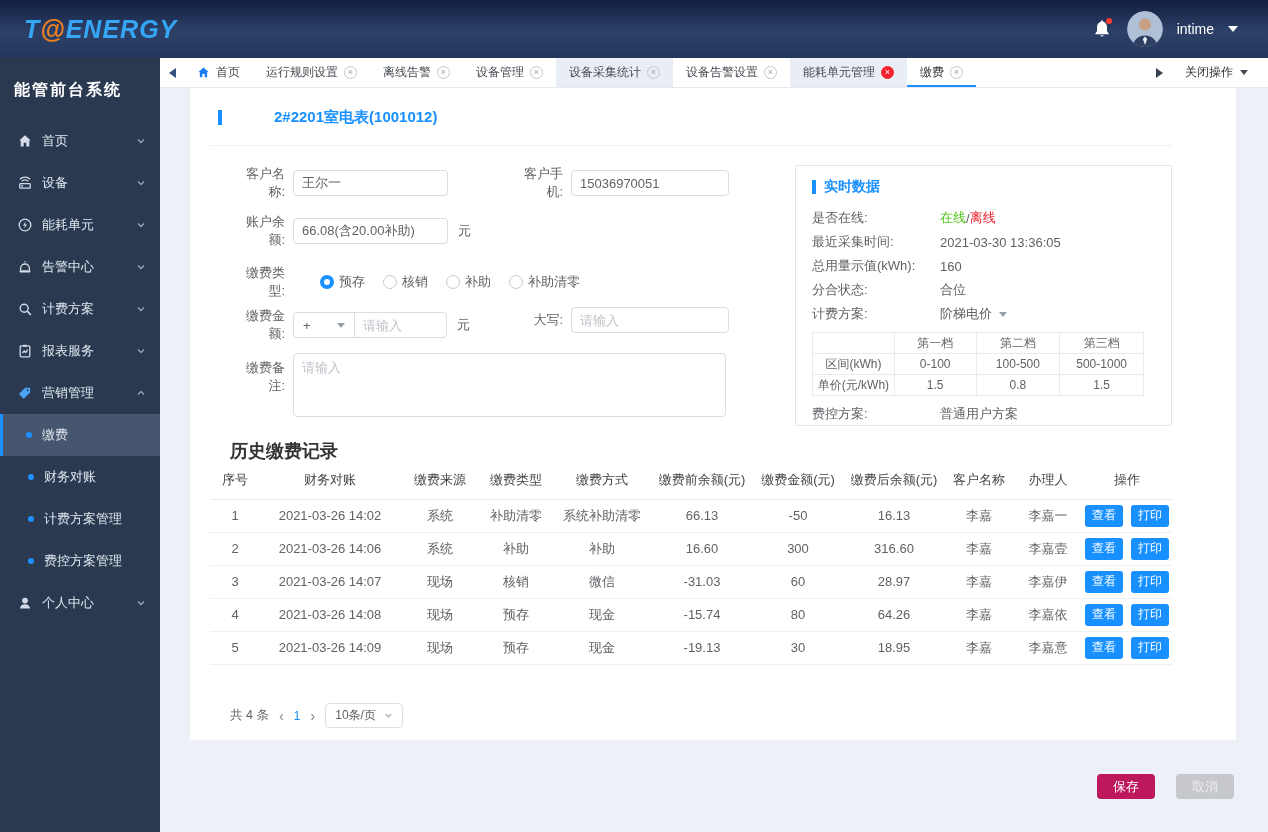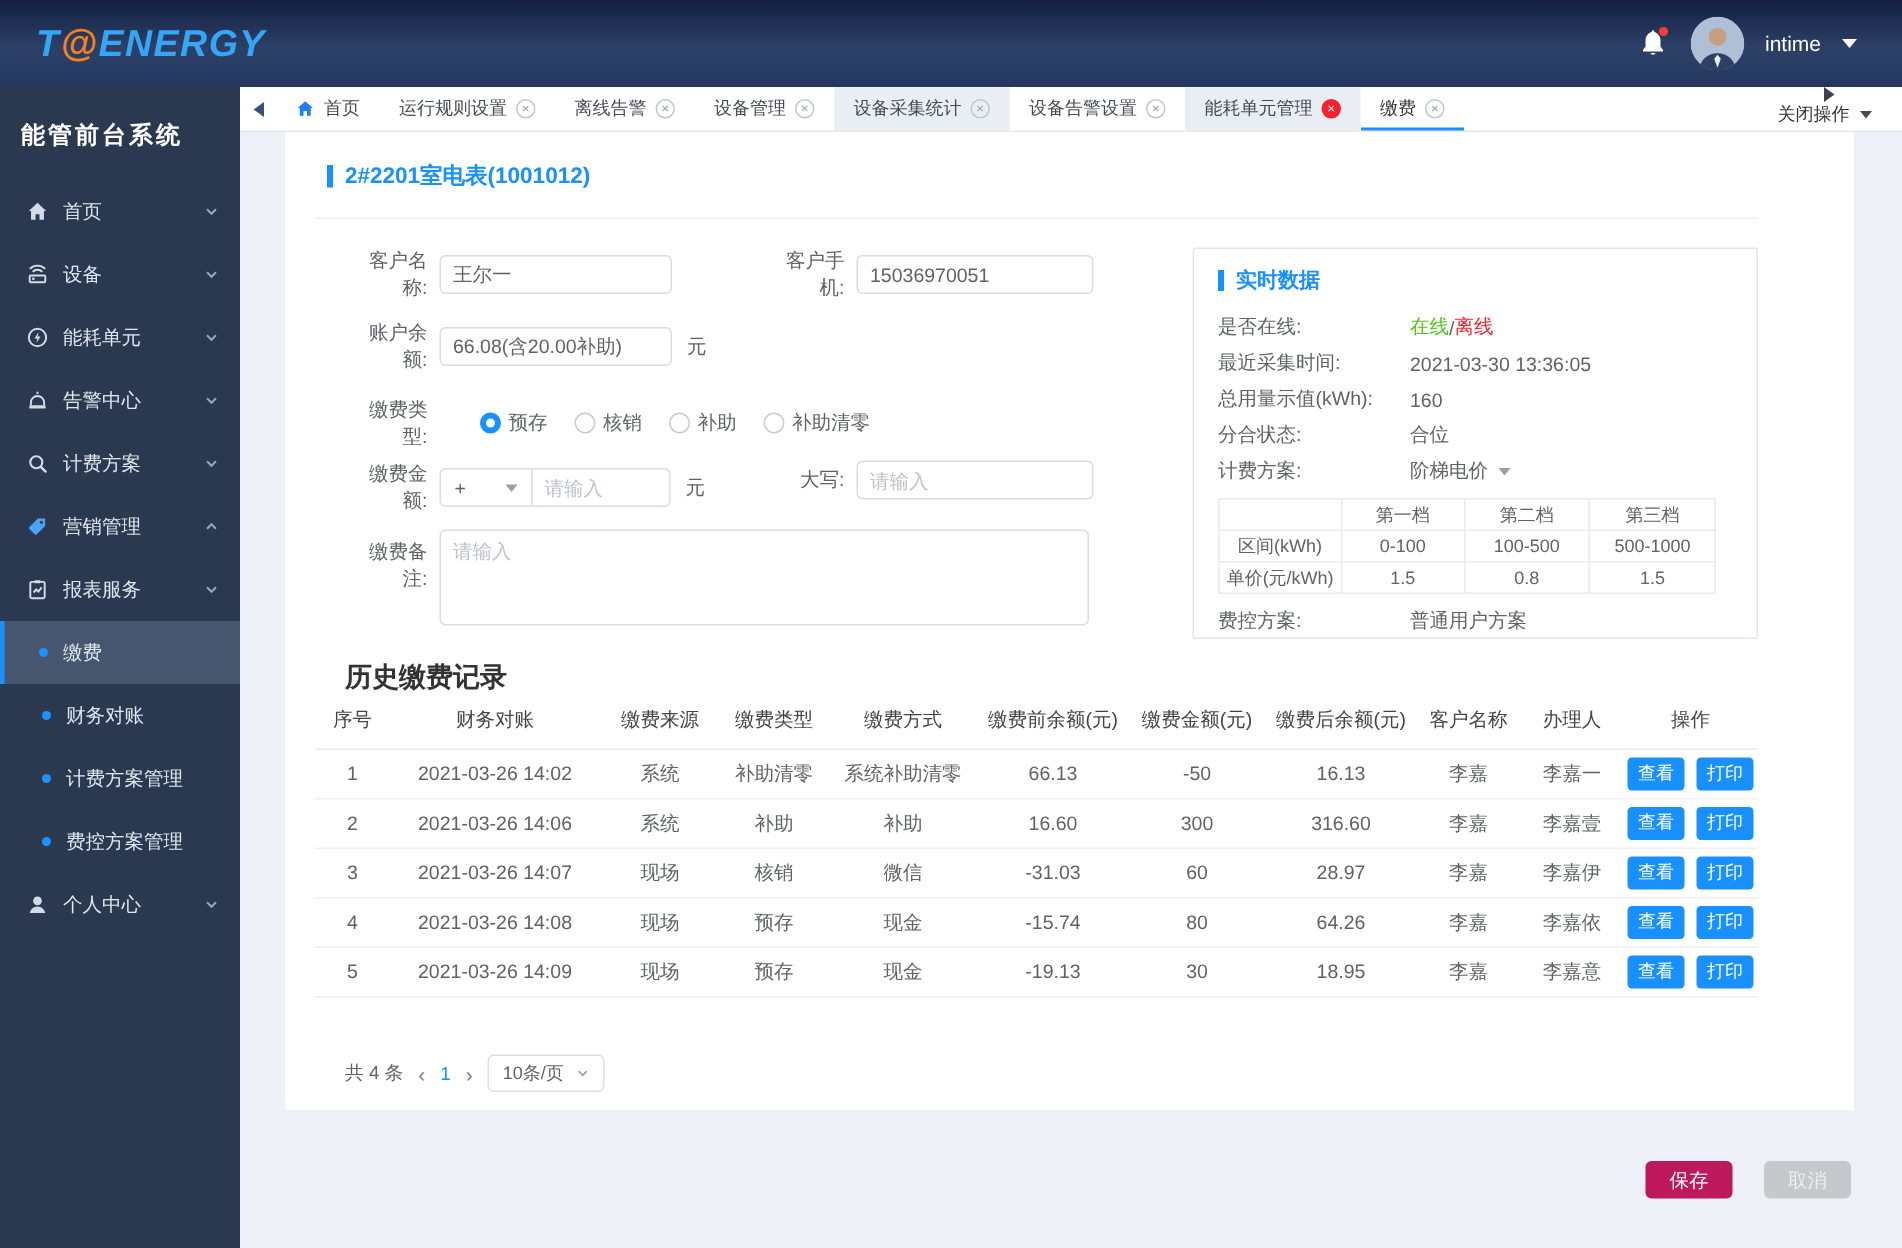--- a/index.html
+++ b/index.html
@@ -44,29 +44,29 @@
   .tab-arrow { width:24px; display:flex; align-items:center; justify-content:center; cursor:pointer; flex:none; }
   .tri-left { width:0; height:0; border-top:5px solid transparent; border-bottom:5px solid transparent; border-right:7px solid #35517e; }
   .tri-right { width:0; height:0; border-top:5px solid transparent; border-bottom:5px solid transparent; border-left:7px solid #3a4450; }
   .tab { display:flex; align-items:center; gap:6px; padding:0 13px; font-size:12px; color:#454b52;
     cursor:pointer; white-space:nowrap; }
   .tab.shaded { background:#e9edf4; }
   .tab.active { box-shadow: inset 0 -2px 0 #1890ff; color:#333; }
   .close-dot { width:13px; height:13px; border-radius:50%; border:1px solid #c3c7cc; color:#9aa0a6;
     font-size:9px; line-height:10px; text-align:center; cursor:pointer; flex:none; }
   .close-dot.red { background:#f5222d; border-color:#f5222d; color:#fff; }
-  .tabbar-right { margin-left:auto; display:flex; align-items:center;flex-direction:column; }
+  .tabbar-right { margin-left:auto; display:flex; align-items:center; }
   .close-actions { display:flex; align-items:center; gap:7px; padding:0 20px 0 14px; font-size:12px; color:#333; cursor:pointer; }
 
   
   .main { position:absolute; top:88px; left:160px; width:1108px; height:744px; background:#edf0f6; }
   .card { position:absolute; top:0; left:30px; width:1046px; height:652px; background:#fff; }
 
   .page-title { position:absolute; top:20px; left:28px; display:flex; align-items:center;
-    font-size:15px; font-weight:bold; color:#1890ff; }
+    font-size:15px; font-weight:bold; color:#1890ff;gap:44px; }
   .tbar { width:4px; height:15px; background:#1890ff; margin-right:8px; }
   .divider { position:absolute; left:20px; width:962px; height:1px; background:#eef0f4; }
 
   
   .fr { position:absolute; display:flex; align-items:center; font-size:13px; color:#606266; }
   .fr label { width:55px; text-align:right; margin-right:8px; flex:none; }
   .inp { height:26px; border:1px solid #d9dce3; border-radius:4px; padding:0 8px; font-size:13px;
     color:#606266; font-family:"Liberation Sans",sans-serif; background:#fff; outline:none; }
   .inp::placeholder, textarea::placeholder { color:#bfc3c9; }
   .unit { margin-left:10px; }
@@ -203,37 +203,37 @@
         <circle cx="7.2" cy="7.2" r="4" stroke="#d3dbe7" stroke-width="1.4" fill="none"></circle>
         <path d="M10.2 10.2 13.4 13.4" stroke="#d3dbe7" stroke-width="1.6" stroke-linecap="round"></path>
       </svg>
     <span>计费方案</span>
     <svg class="chev" width="10" height="10" viewBox="0 0 10 10">
         <path d="M2 3.5 5 6.5 8 3.5" stroke="#9aa7ba" stroke-width="1.3" fill="none"></path>
       </svg>
   </div>
   <div class="menu-item">
     <svg class="mi-icon" viewBox="0 0 16 16">
-        <path d="M2.6 8.3 8.2 2.7h4.9v4.9L7.5 13.2a1 1 0 0 1-1.4 0L2.6 9.7a1 1 0 0 1 0-1.4z" fill="#4aa3f5"></path>
-        <circle cx="10.6" cy="5.2" r="1" fill="#2a3950"></circle>
-      </svg>
-    <span>营销管理</span>
-    <svg class="chev" width="10" height="10" viewBox="0 0 10 10">
-        <path d="M2 6.5 5 3.5 8 6.5" stroke="#9aa7ba" stroke-width="1.3" fill="none"></path>
-      </svg>
-  </div>
-  <div class="menu-item">
-    <svg class="mi-icon" viewBox="0 0 16 16">
         <rect x="3.2" y="2.9" width="9.6" height="10.9" rx="1" stroke="#d3dbe7" stroke-width="1.3" fill="none"></rect>
         <path d="M5.4 10 7.2 8 8.6 9.4 10.8 6.6" stroke="#d3dbe7" stroke-width="1.3" fill="none"></path>
         <rect x="6" y="1.8" width="4" height="2" rx="0.6" fill="#d3dbe7"></rect>
       </svg>
     <span>报表服务</span>
     <svg class="chev" width="10" height="10" viewBox="0 0 10 10">
         <path d="M2 3.5 5 6.5 8 3.5" stroke="#9aa7ba" stroke-width="1.3" fill="none"></path>
+      </svg>
+  </div>
+  <div class="menu-item">
+    <svg class="mi-icon" viewBox="0 0 16 16">
+        <path d="M2.6 8.3 8.2 2.7h4.9v4.9L7.5 13.2a1 1 0 0 1-1.4 0L2.6 9.7a1 1 0 0 1 0-1.4z" fill="#4aa3f5"></path>
+        <circle cx="10.6" cy="5.2" r="1" fill="#2a3950"></circle>
+      </svg>
+    <span>营销管理</span>
+    <svg class="chev" width="10" height="10" viewBox="0 0 10 10">
+        <path d="M2 6.5 5 3.5 8 6.5" stroke="#9aa7ba" stroke-width="1.3" fill="none"></path>
       </svg>
   </div>
 
   <div class="submenu-item active">
     <span class="bullet"></span>
     <span>缴费</span>
   </div>
   <div class="submenu-item">
     <span class="bullet"></span>
     <span>财务对账</span>

